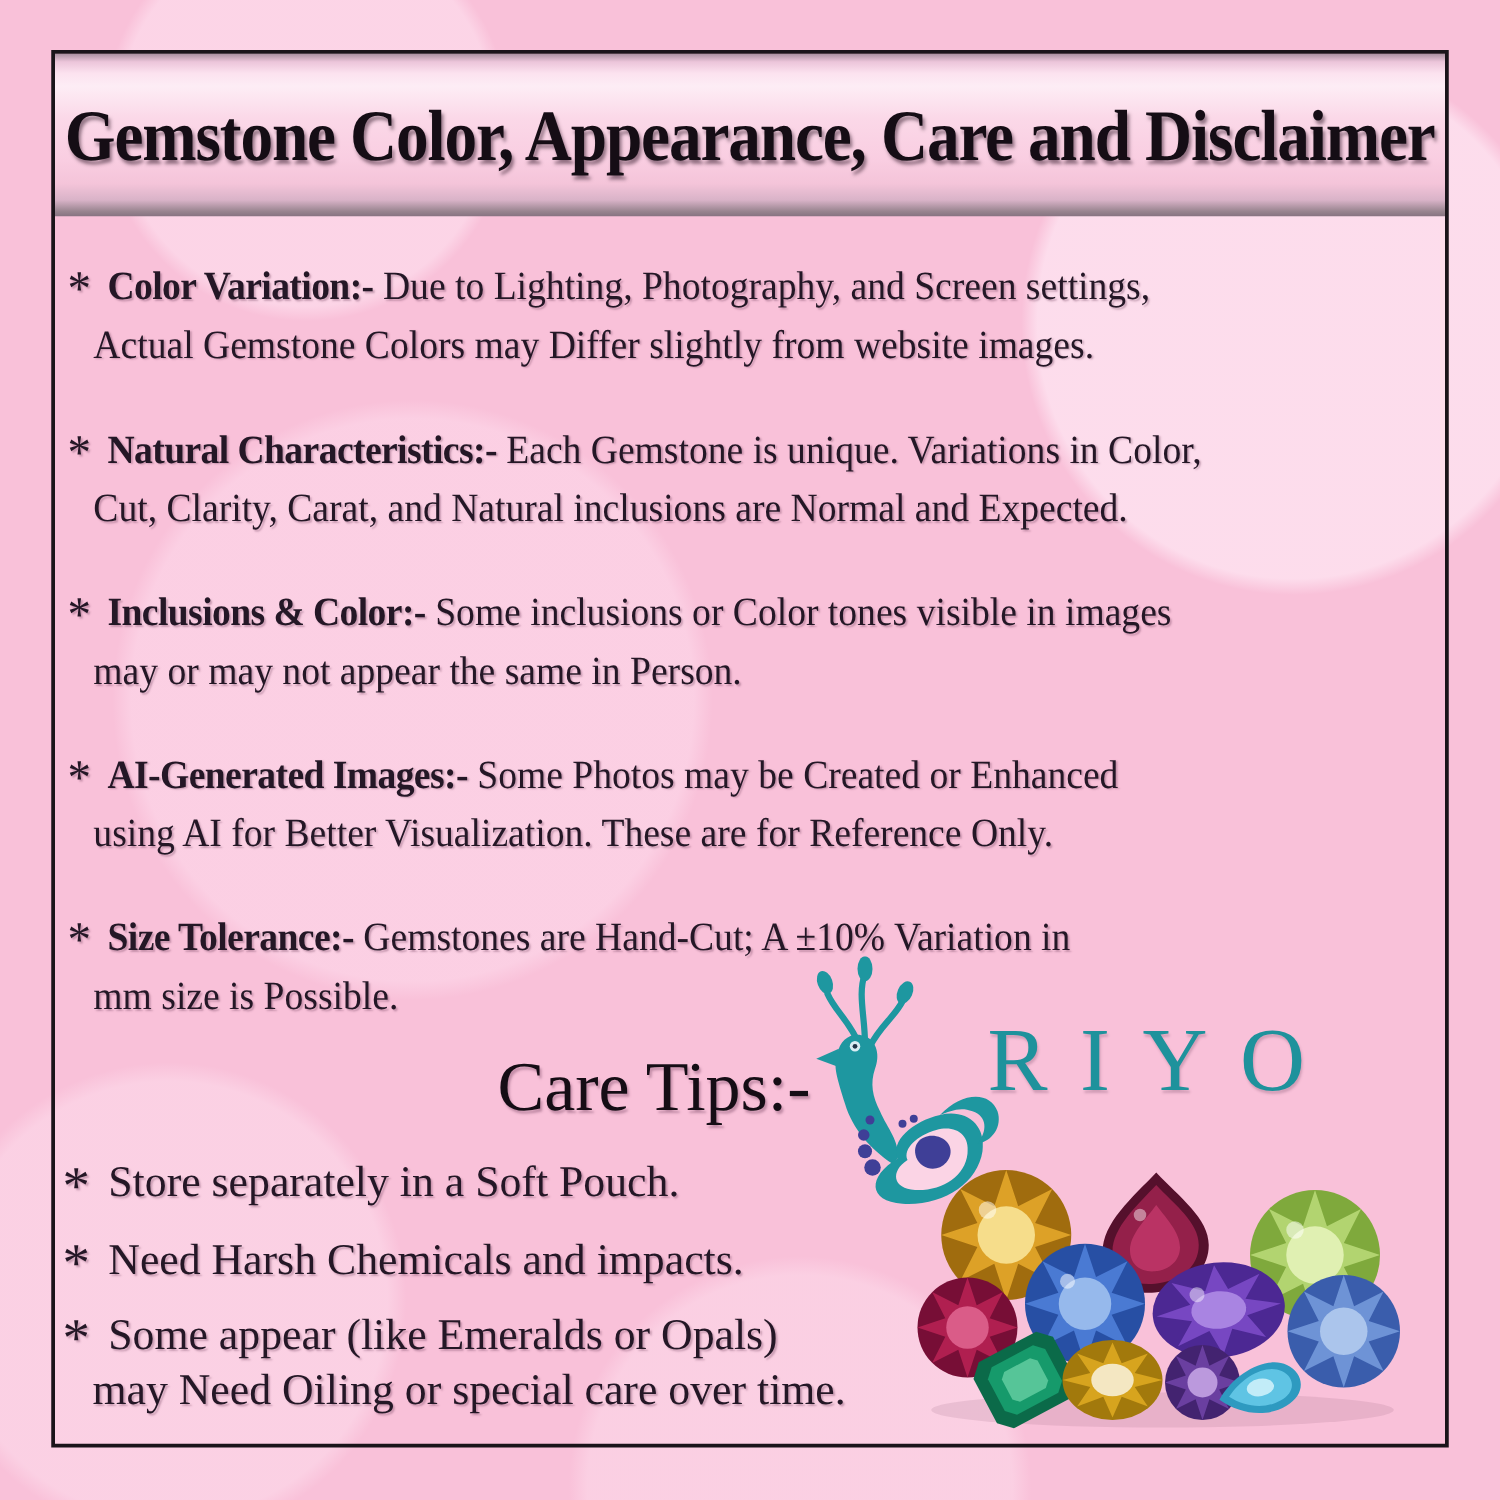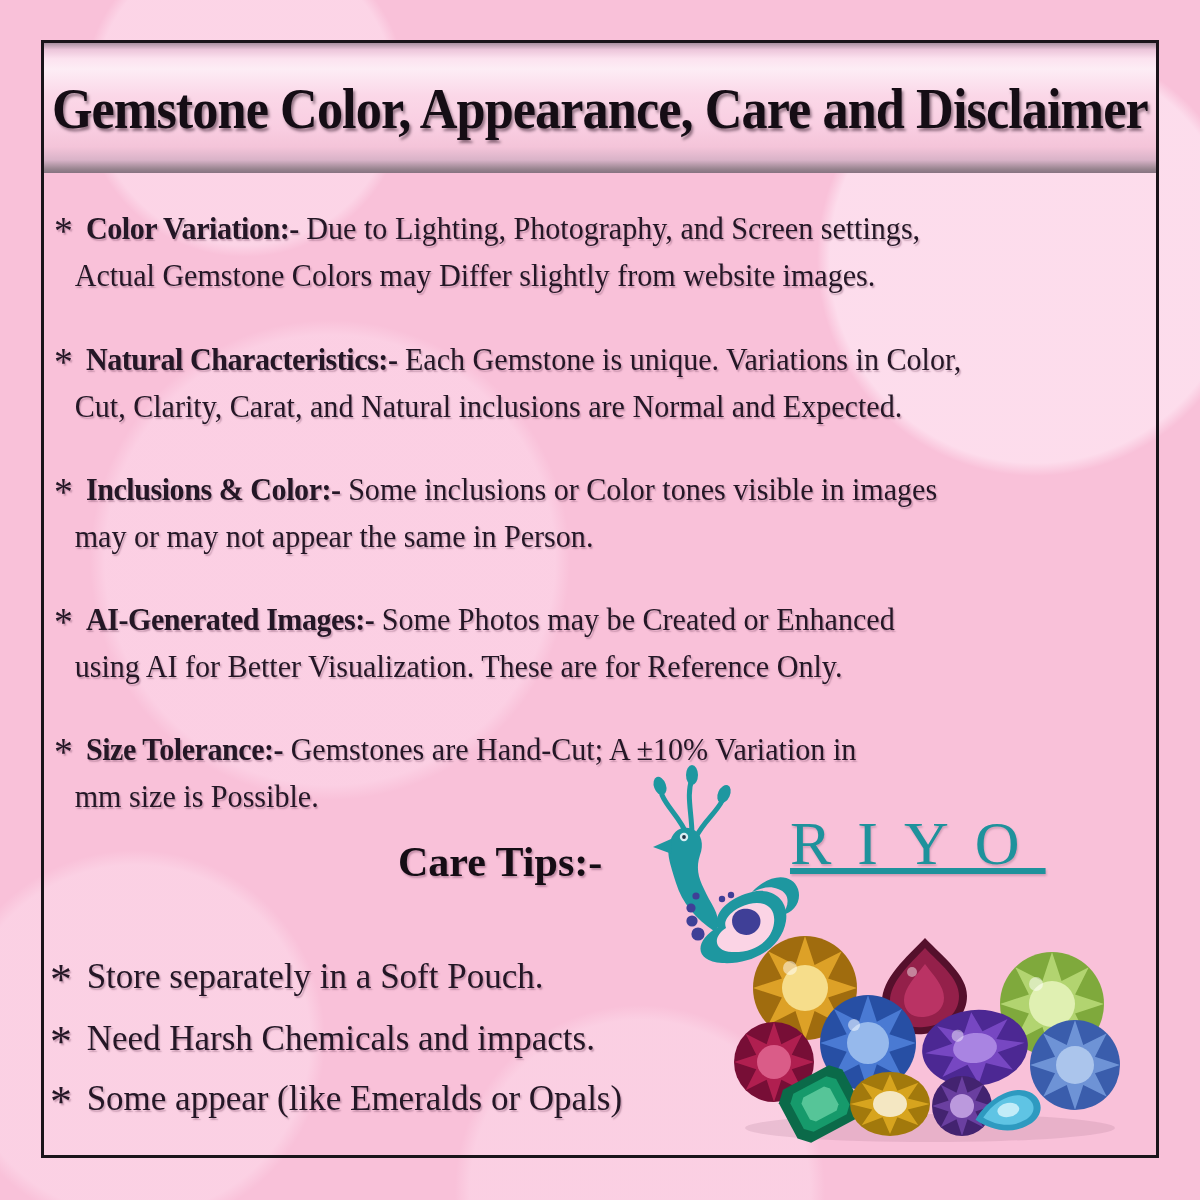--- a/index.html
+++ b/index.html
@@ -32,33 +32,32 @@
   }
   .disc{
     position:absolute;left:54px;width:1090px;font-size:32px;color:#241726;
     white-space:nowrap;transform:scaleX(.94);transform-origin:left top;
     text-shadow:1.5px 1.5px 1.5px rgba(110,60,90,.35);z-index:5;
   }
   .disc .l2{padding-left:22px;margin-top:10px;}
   .disc b{letter-spacing:-.5px;}
   .ast{font-size:1.25em;line-height:0;position:relative;top:.13em;margin-right:6px;}
   .care-heading{
-    position:absolute;left:398px;top:838px;font-size:42px;font-weight:700;color:#150d15;
+    position:absolute;left:398px;top:838px;font-size:56px;font-weight:400;color:#150d15;
     text-shadow:1.5px 2px 2px rgba(110,60,90,.4);z-index:5;white-space:nowrap;
   }
   .tip{
     position:absolute;left:50px;font-size:35px;color:#241726;white-space:nowrap;
-    text-shadow:1.5px 1.5px 1.5px rgba(110,60,90,.35);z-index:5;margin-top:31px;
+    text-shadow:1.5px 1.5px 1.5px rgba(110,60,90,.35);z-index:5;
   }
   .tip.cont{padding-left:24px;}
   .wordmark{
-    position:absolute;left:790px;top:812px;font-size:62px;line-height:1;
+    position:absolute;left:790px;top:812px;font-size:72px;line-height:1;
     letter-spacing:26px;color:#1e929c;z-index:4;white-space:nowrap;
     text-shadow:1px 2px 2px rgba(90,50,80,.25);
-    text-decoration:underline;
   }
   .peacock{position:absolute;left:630px;top:765px;width:190px;height:200px;z-index:4;}
   .gems{position:absolute;left:700px;top:916px;width:462px;height:240px;z-index:6;}
 </style>
 </head>
 <body>
 
 <div class="canvas">
 
   <div class="header">
@@ -88,20 +87,21 @@
   <div class="disc" style="top:731px">
     <div class="l1"><span class="ast">*</span> <b>Size Tolerance:-</b> <span>Gemstones are Hand-Cut; A ±10% Variation in</span></div>
     <div class="l2">mm size is Possible.</div>
   </div>
 
   <div class="care-heading">Care Tips:-</div>
 
   <div class="tip" style="top:926px"><span class="ast">*</span> <span>Store separately in a Soft Pouch.</span></div>
   <div class="tip" style="top:988px"><span class="ast">*</span> <span>Need Harsh Chemicals and impacts.</span></div>
   <div class="tip" style="top:1048px"><span class="ast">*</span> <span>Some appear (like Emeralds or Opals)</span></div>
+  <div class="tip cont" style="top:1092px">may Need Oiling or special care over time.</div>
 
   <svg class="peacock" viewBox="0 0 190 200">
     <g fill="none" stroke-linecap="round" stroke-width="5" stroke="#1e97a0">
       <path d="M58 72 C 50 52, 38 44, 32 30"></path>
       <path d="M62 70 C 62 48, 56 30, 62 14"></path>
       <path d="M66 72 C 74 56, 86 48, 92 36"></path>
     </g>
     <g fill="#1e97a0">
       <ellipse cx="30" cy="21" rx="6" ry="9.5" transform="rotate(-20 30 21)"></ellipse>
       <ellipse cx="62" cy="10" rx="6" ry="10"></ellipse>

